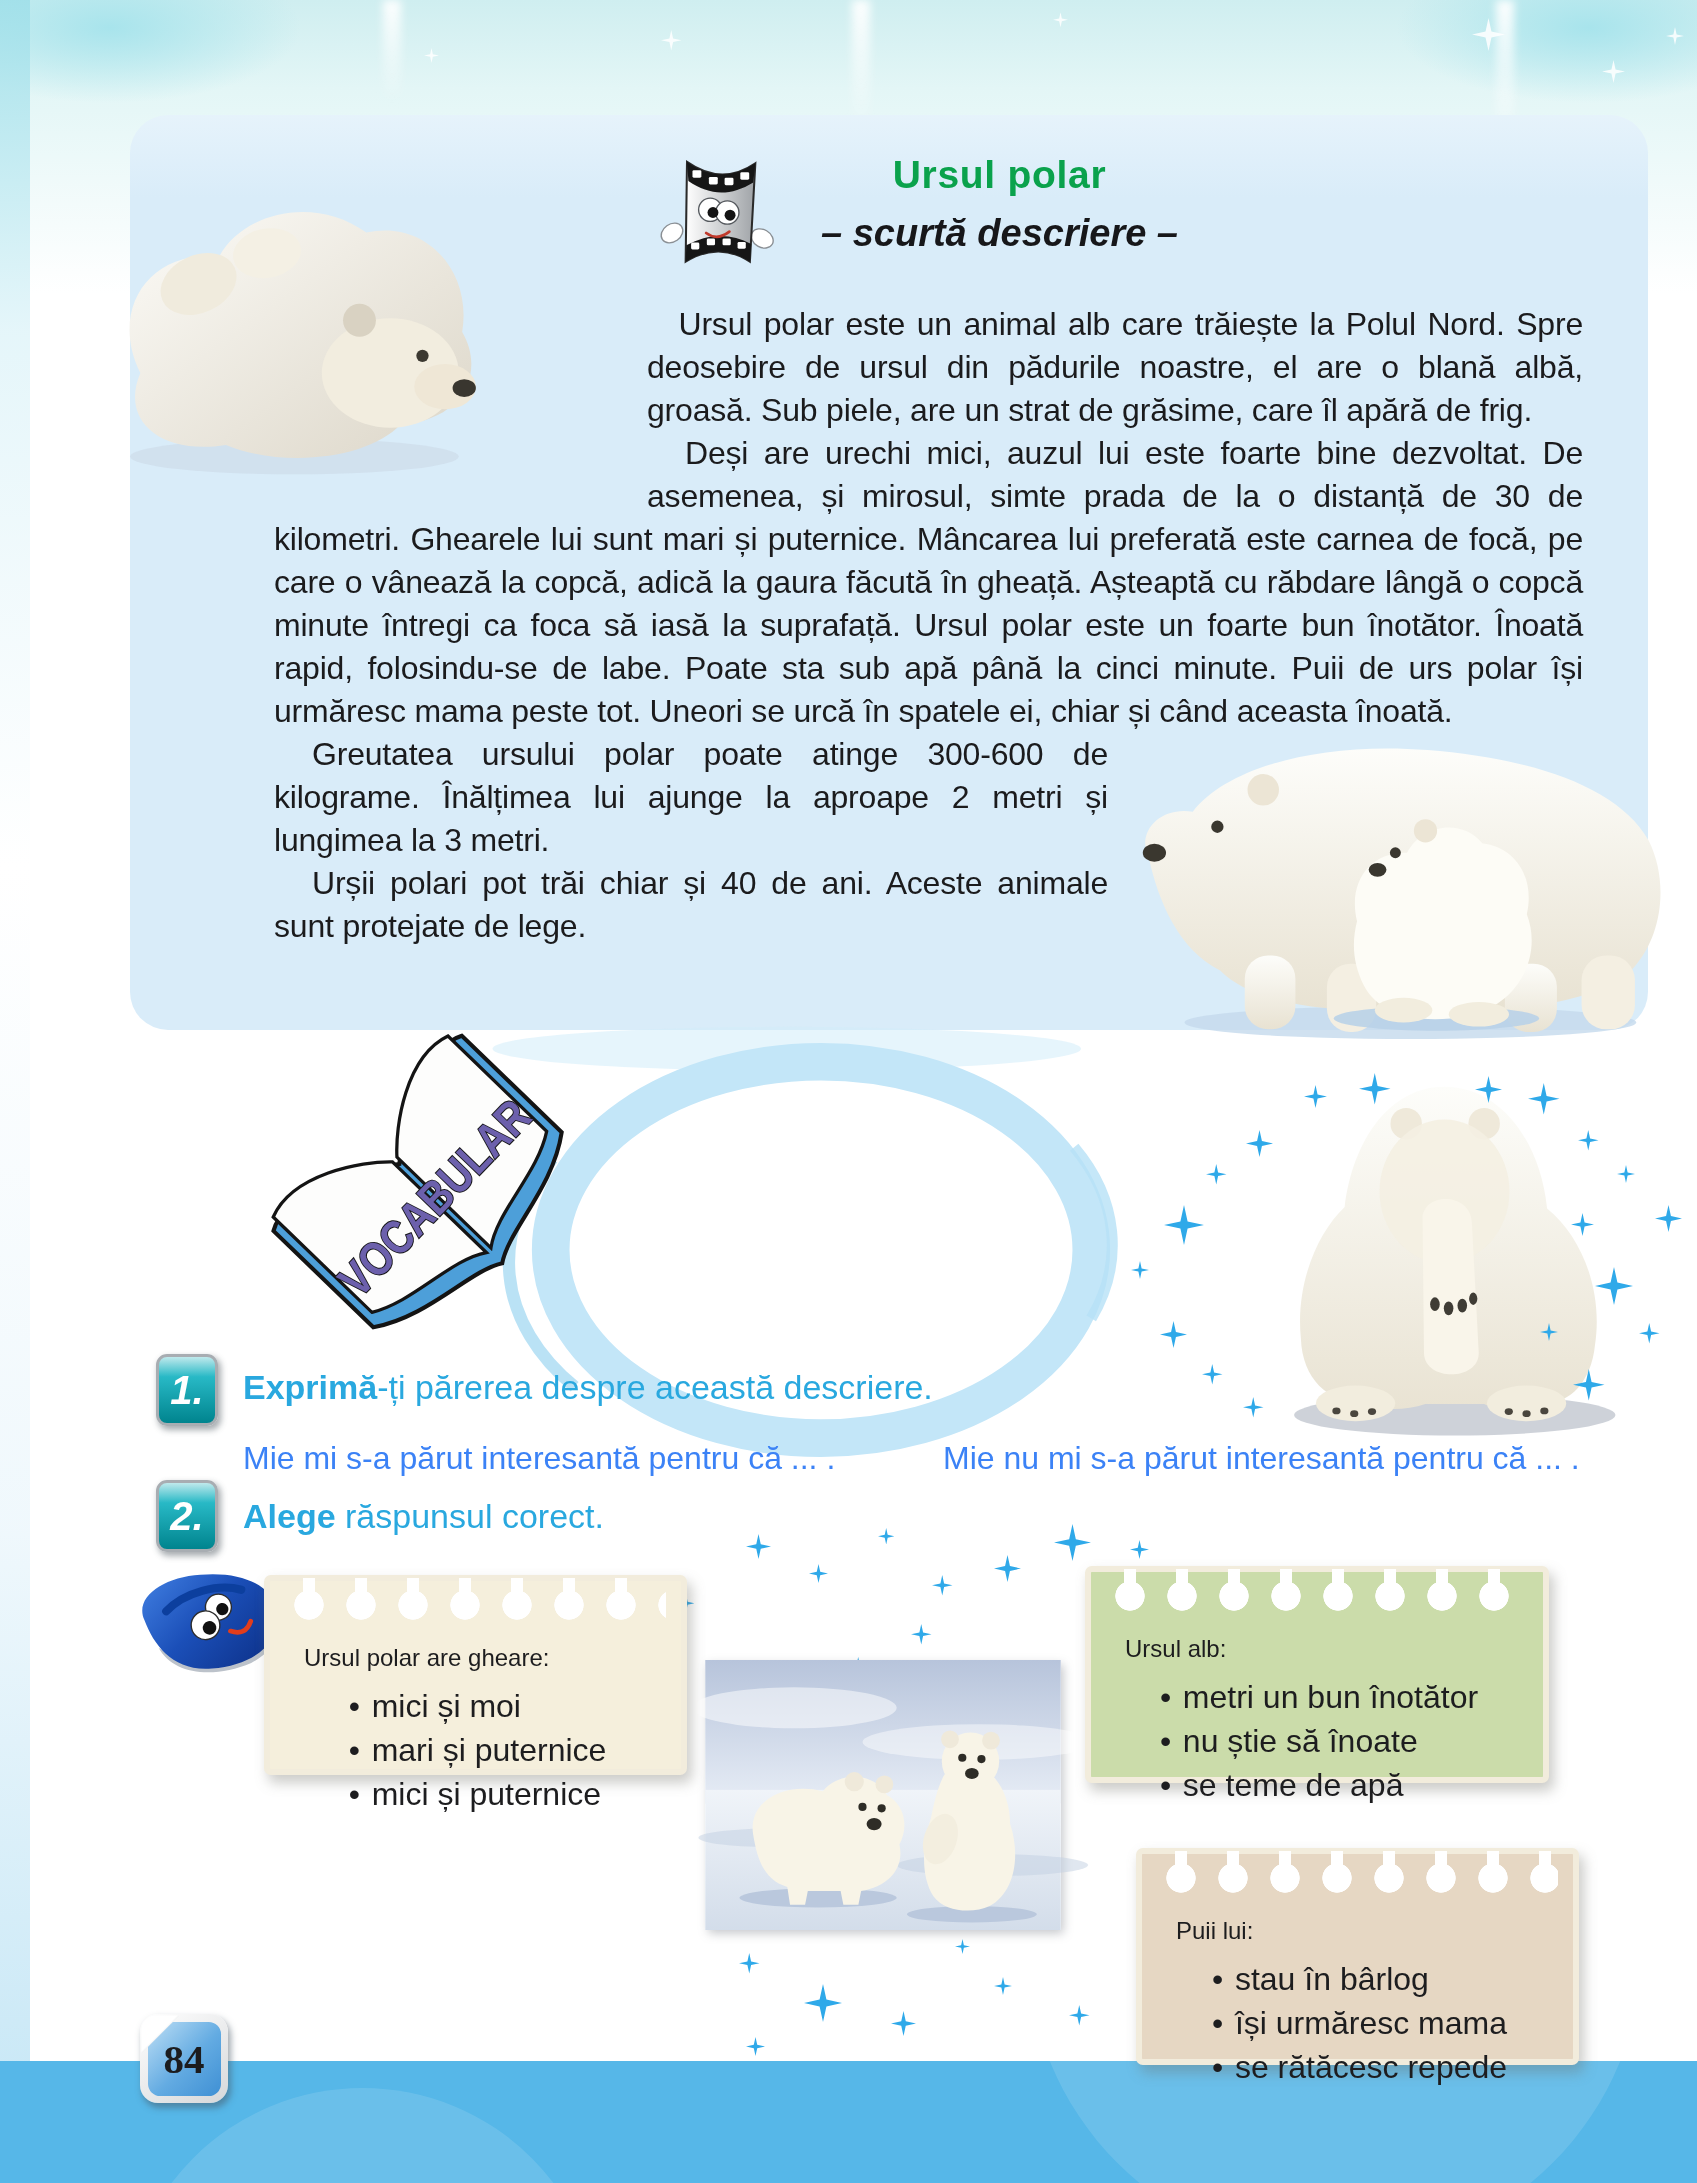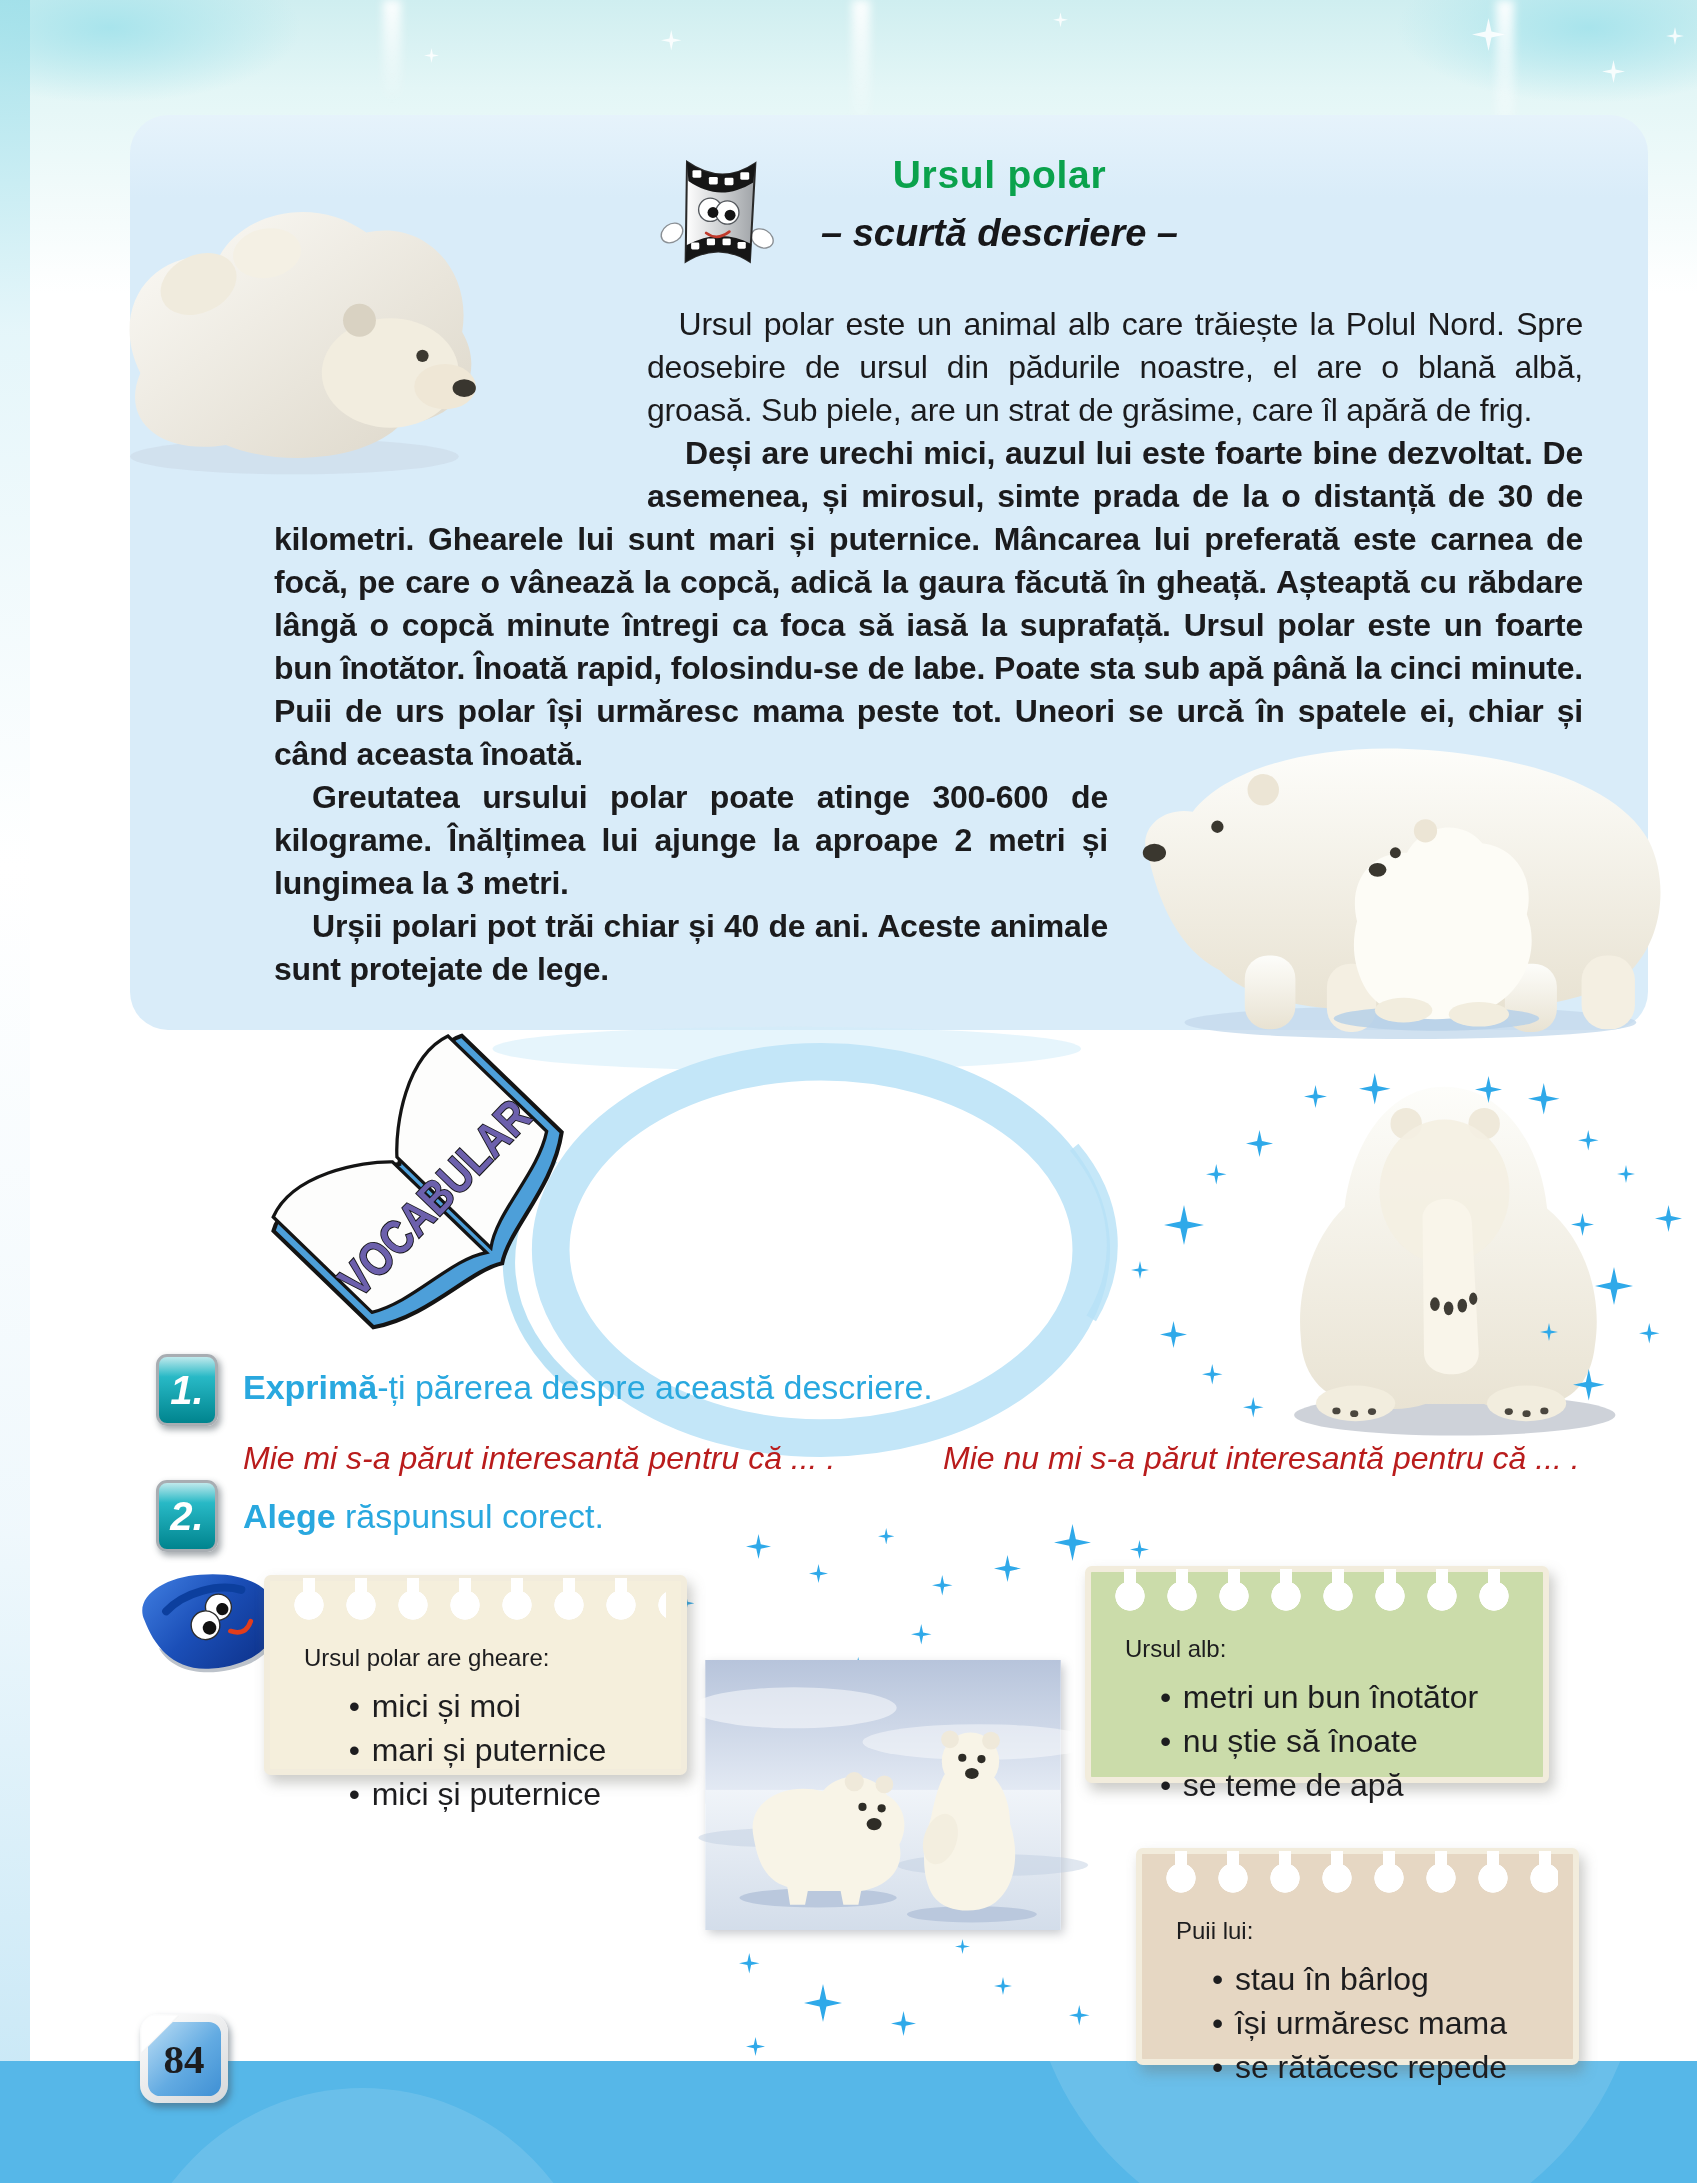--- a/index.html
+++ b/index.html
@@ -20,38 +20,38 @@
   .panel{position:absolute;left:130px;top:115px;width:1518px;height:915px;border-radius:38px;
     background:linear-gradient(180deg,#e6f3fb 0%,#d9ecf9 9%,#d9ecf9 100%);}
 
   .heading{position:absolute;left:746px;top:153px;width:507px;text-align:center;}
   .heading h1{margin:0;font-size:39px;font-weight:bold;color:var(--title-green,#0aa24c);letter-spacing:0.7px;}
   .heading .sub{margin-top:15px;font-size:38px;font-weight:bold;font-style:italic;color:#17171a;}
 
   .article{position:absolute;left:274px;top:303px;width:1309px;font-size:32px;line-height:43px;
     text-align:justify;letter-spacing:-0.2px;}
   .article p{margin:0;}
-  .p1{text-indent:31.5px;} .p2,.p3,.p4{text-indent:38px;font-weight:bold;}
+  .p1{text-indent:31.5px;} .p2,.p3,.p4{text-indent:38px;}
   .spacer-l{float:left;width:373px;height:173px;}
   .spacer-r{float:right;width:457px;height:309px;margin-left:18px;}
 
   
   .vocab-text{position:absolute;left:582px;top:1123px;width:479px;text-align:center;
     font-size:32px;line-height:44px;color:#1b1b1d;}
   .vocab-text .term{font-style:italic;}
 
   
   .badge{position:absolute;width:56px;height:66px;border-radius:11px;border:3.4px solid #a8adb2;
     background:linear-gradient(180deg,#bfe9ec 0%,#28b9c6 30%,#00848e 100%);
     box-shadow:2.1px 3.4px 6.2px rgba(60,70,80,.45);
     color:#fff;font-style:italic;font-weight:bold;font-size:40px;
     display:flex;align-items:center;justify-content:center;}
   .ex-text{position:absolute;font-size:34px;color:var(--exercise-cyan,#29a8df);}
   .ex-text .lead{font-weight:bold;}
-  .sentence{position:absolute;font-size:32px;font-style:italic;color:#b91c1c;text-align:center;}
+  .sentence{position:absolute;font-size:32px;color:#3b82f6;text-align:center;}
 
   
   .card{position:absolute;border:6.8px solid var(--paper-backing,#f2ecdc);border-radius:6.8px;
     box-shadow:4.8px 7.5px 12.3px rgba(110,110,100,.35);z-index:2;}
   .card1{background:var(--card-cream,#f5efdc);}
   .card2{background:var(--card-green,#cbdcaa);}
   .card3{background:var(--card-gray-blue,#bac7d6);}
   .card4{background:var(--card-tan,#e6d7c3);}
   .punch{position:absolute;top:-2.7px;left:15px;right:15px;height:42px;}
   .punch::before{content:"";position:absolute;inset:0;

